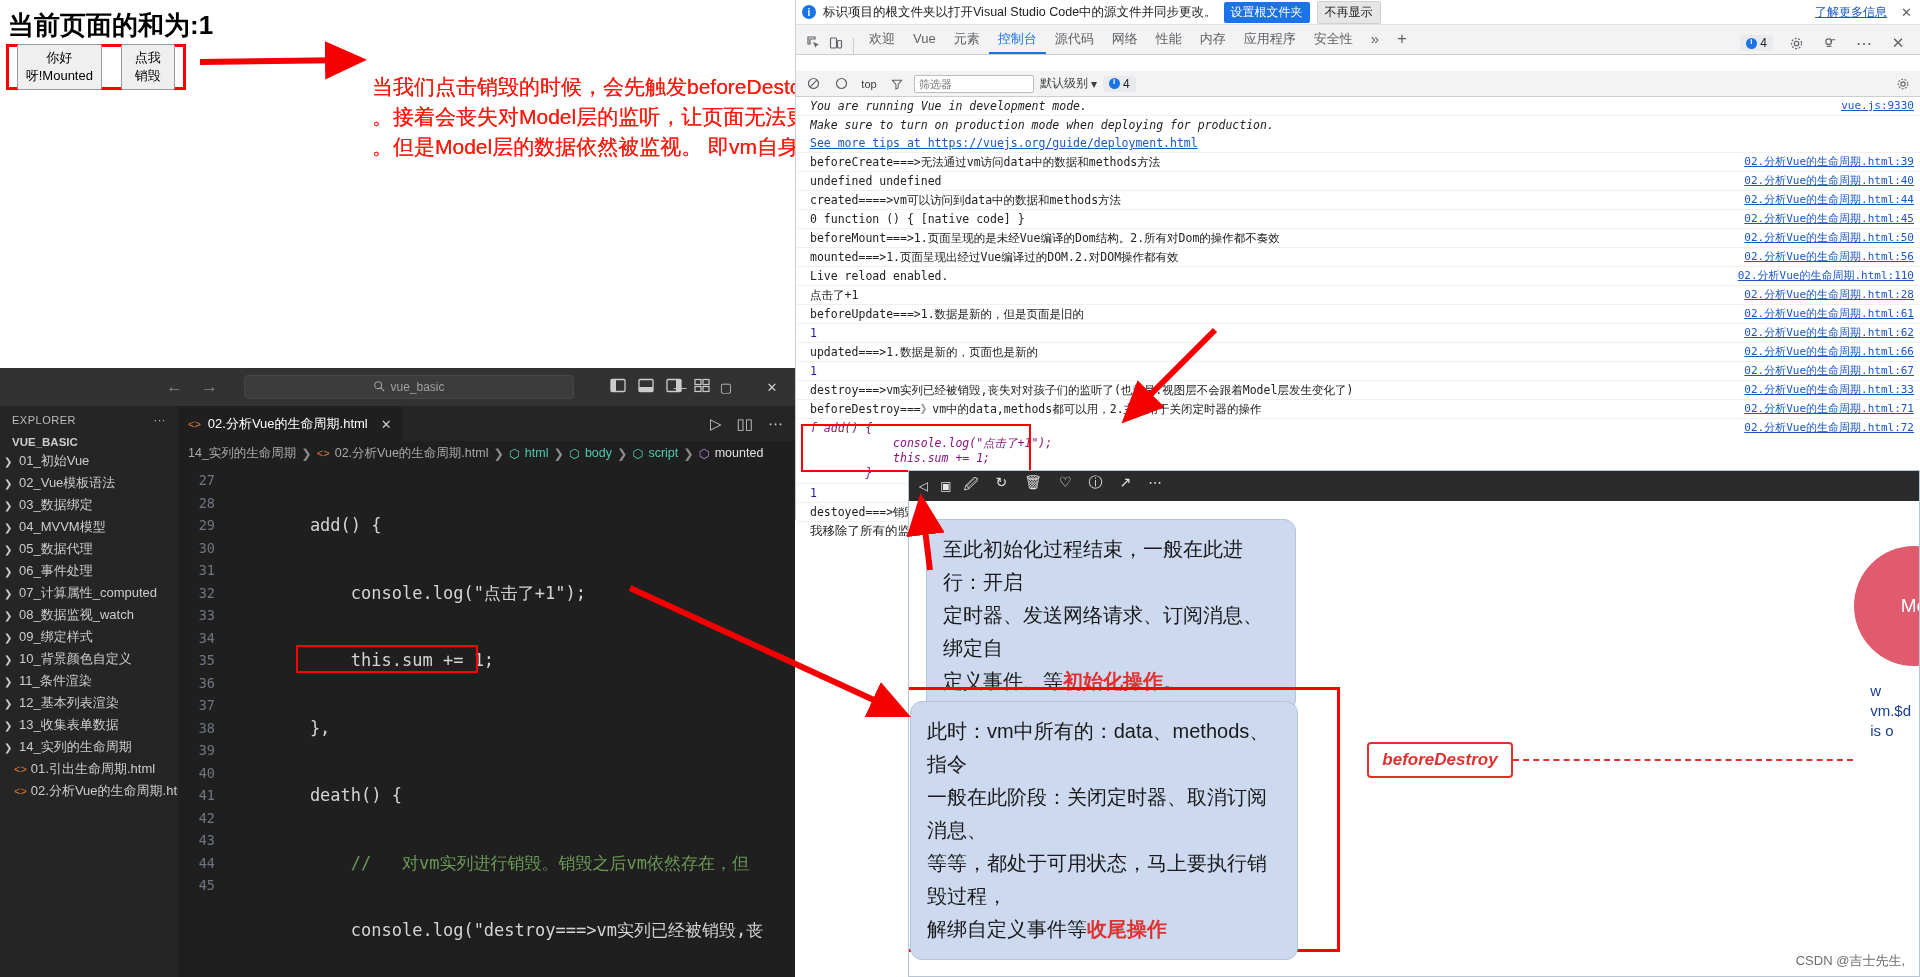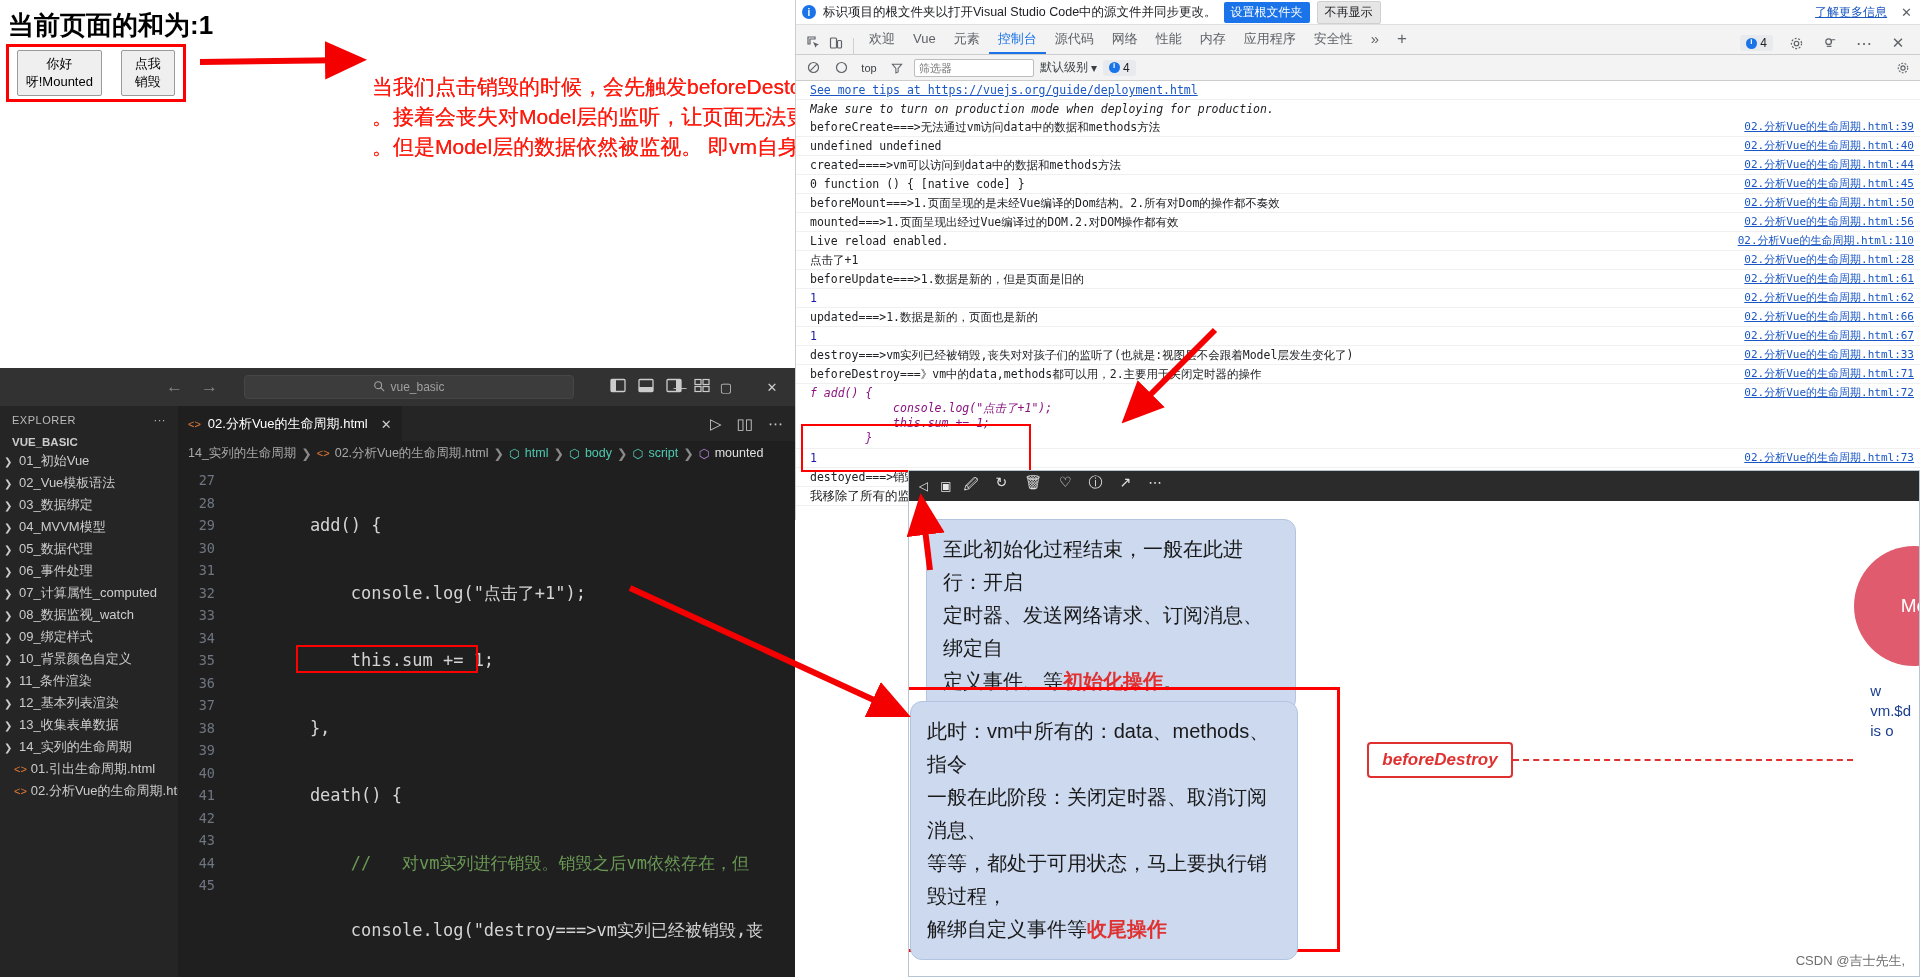--- a/index.html
+++ b/index.html
@@ -12,21 +12,21 @@
   .layer { position:absolute; }
 
   
   #browser-page { left:0; top:0; width:800px; height:380px; background:#fff; }
   #page-heading {
     position:absolute; left:8px; top:8px;
     font-size:26px; font-weight:bold; color:#000;
     font-family:"Liberation Sans", sans-serif;
   }
   #btn-group {
-    position:absolute; left:6px; top:44px; width:180px; height:58px;
+    position:absolute; left:6px; top:44px; width:180px; height:46px;
     border:3px solid #f00; background:#fff;
     display:flex; align-items:center; gap:19px; padding:0 8px;
   }
   .page-btn {
     background:#efefef; border:1px solid #9a9a9a; border-radius:2px;
     font-size:13px; padding:4px 7px; color:#000; cursor:pointer;
     font-family:"Liberation Sans", sans-serif;
   }
 
   
@@ -74,21 +74,21 @@
   .err-pill {
     background:#e8eaed; border-radius:3px; padding:1px 6px; font-size:12px;
     display:flex; align-items:center; gap:3px; color:#202124; cursor:pointer;
   }
   .blue-dot { width:11px;height:11px;border-radius:50%;background:#1a73e8; display:inline-block;
               position:relative; }
   .blue-dot::after { content:"i"; position:absolute; left:4px; top:-1px; color:#fff; font-size:8px; font-weight:bold;}
 
   #dt-filterbar {
     height:26px; background:#f3f3f3; border-bottom:1px solid #cdcdcd;
-    display:flex; align-items:center; padding:0 6px; gap:6px; font-size:12px; color:#3c4043;
+    display:flex; align-items:center; padding:0 6px; gap:6px; font-size:12px; color:#3c4043;margin-top:16px;
   }
   #filter-input {
     width:120px; height:18px; border:1px solid #bdbdbd; border-radius:2px;
     font-size:11px; padding:0 4px; color:#5f6368; background:#fff;
     font-family:"Liberation Sans", sans-serif;
   }
   .level-sel { display:flex; align-items:center; gap:3px; cursor:pointer; font-size:12px; }
   #gear-right { margin-left:auto; cursor:pointer; color:#5f6368; }
 
   
@@ -327,25 +327,29 @@
     <span id="gear-right" class="dt-icon">
       <svg width="14" height="14" viewBox="0 0 16 16">
           <circle cx="8" cy="8" r="2.4" fill="none" stroke="#5f6368" stroke-width="1.3"></circle>
           <circle cx="8" cy="8" r="5.4" fill="none" stroke="#5f6368" stroke-width="1.3" stroke-dasharray="2.1 1.7"></circle>
         </svg>
     </span>
   </div>
 
   <div id="console-body">
     <div class="c-row">
-      <span class="c-msg c-link">See more tips at https://vuejs.org/guide/deployment.html</span>
-      <span class="c-src"></span>
+      <span class="c-msg c-italic">You are running Vue in development mode.</span>
+      <span class="c-src">vue.js:9330</span>
     </div>
     <div class="c-row" style="border-bottom:none">
       <span class="c-msg c-italic">Make sure to turn on production mode when deploying for production.</span>
+      <span class="c-src"></span>
+    </div>
+    <div class="c-row">
+      <span class="c-msg c-link">See more tips at https://vuejs.org/guide/deployment.html</span>
       <span class="c-src"></span>
     </div>
     <div class="c-row">
       <span class="c-msg">beforeCreate===&gt;无法通过vm访问data中的数据和methods方法</span>
       <span class="c-src">02.分析Vue的生命周期.html:39</span>
     </div>
     <div class="c-row">
       <span class="c-msg">undefined undefined</span>
       <span class="c-src">02.分析Vue的生命周期.html:40</span>
     </div>

